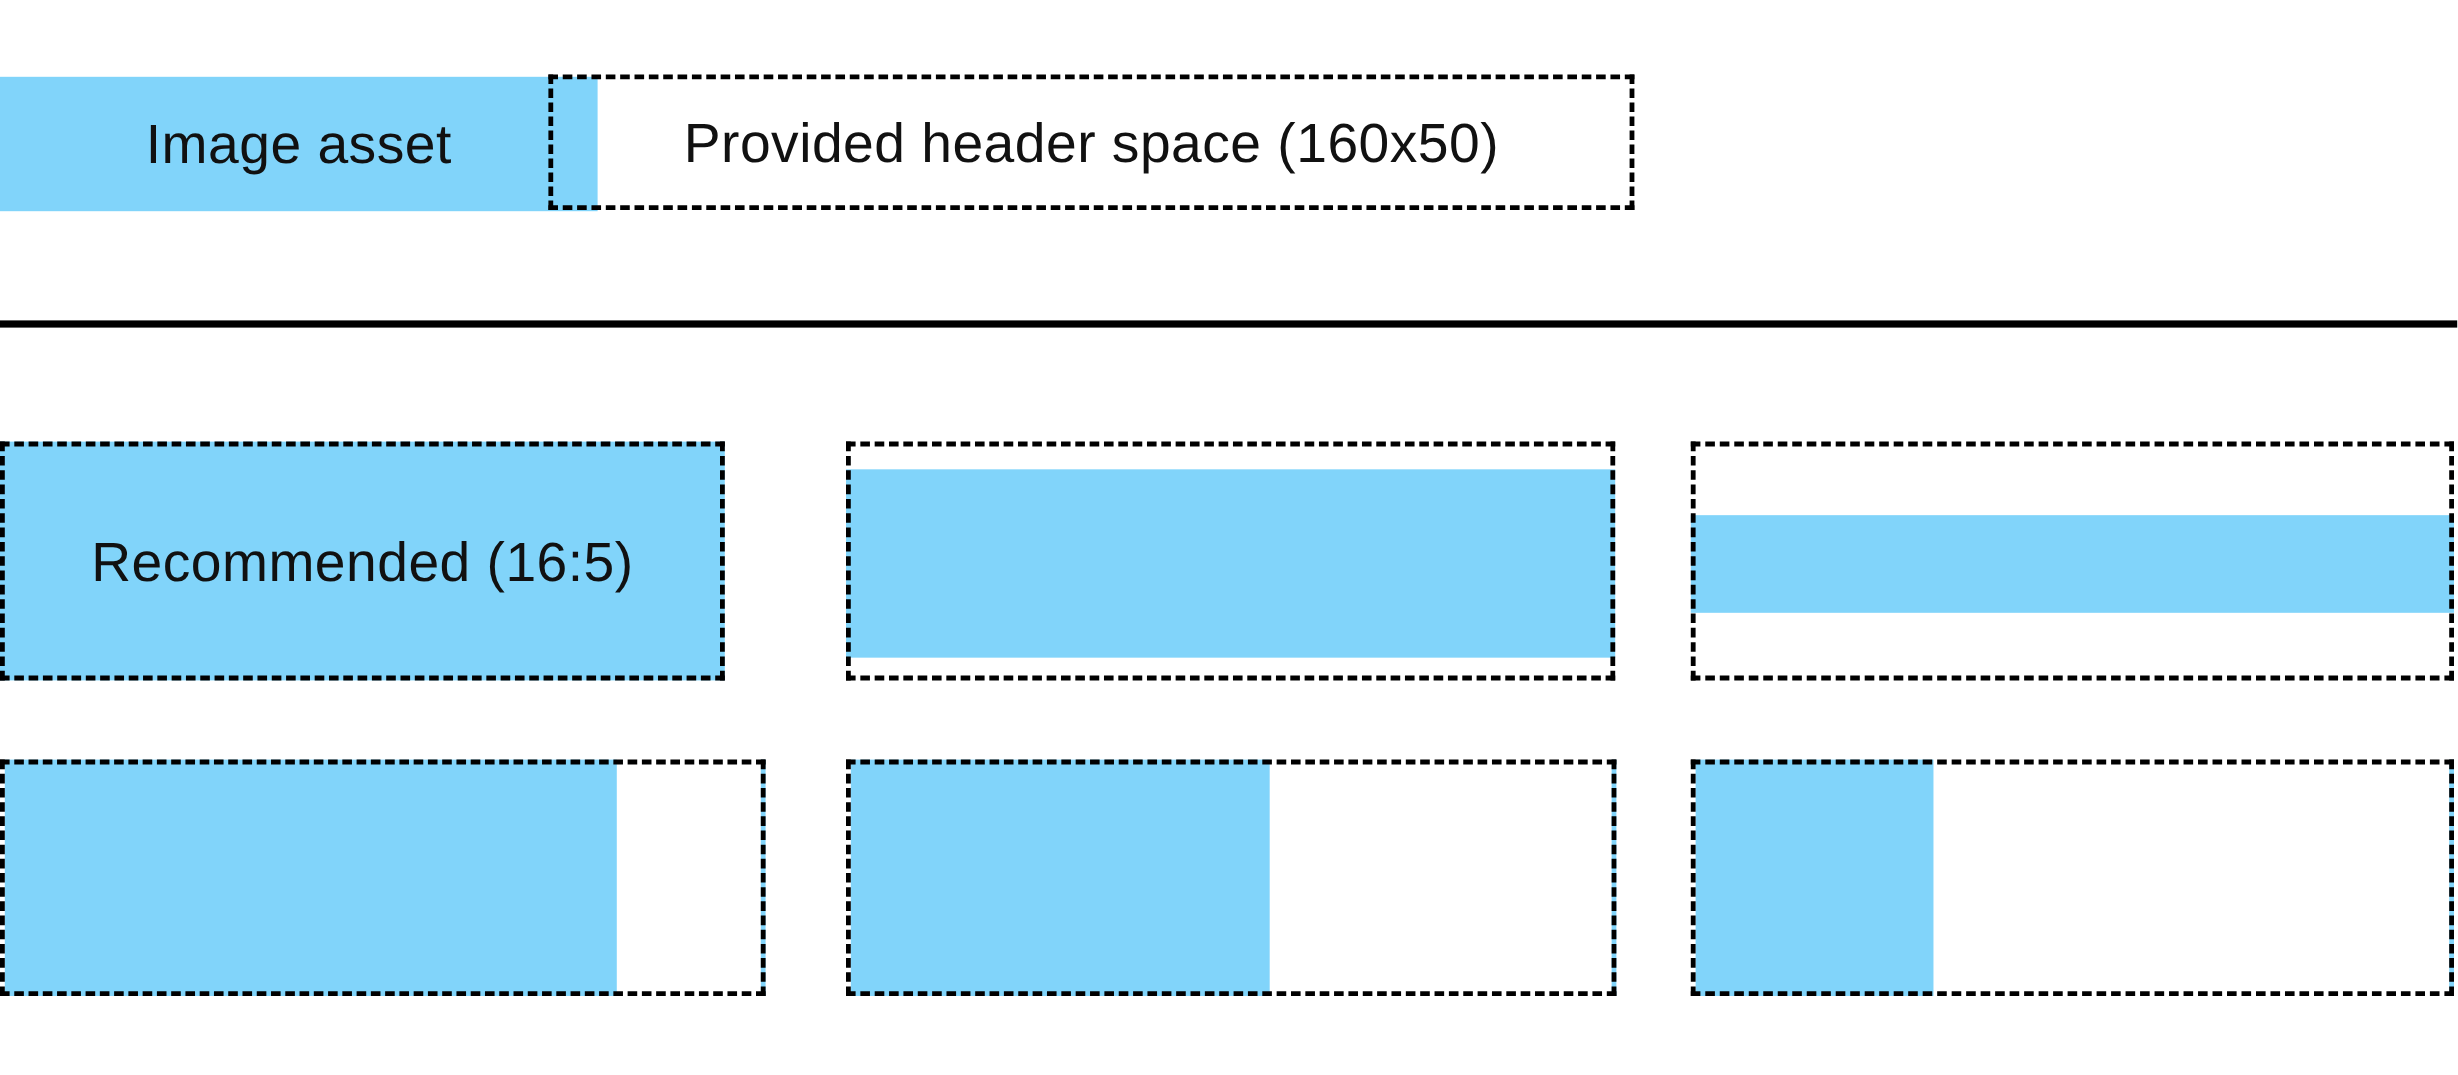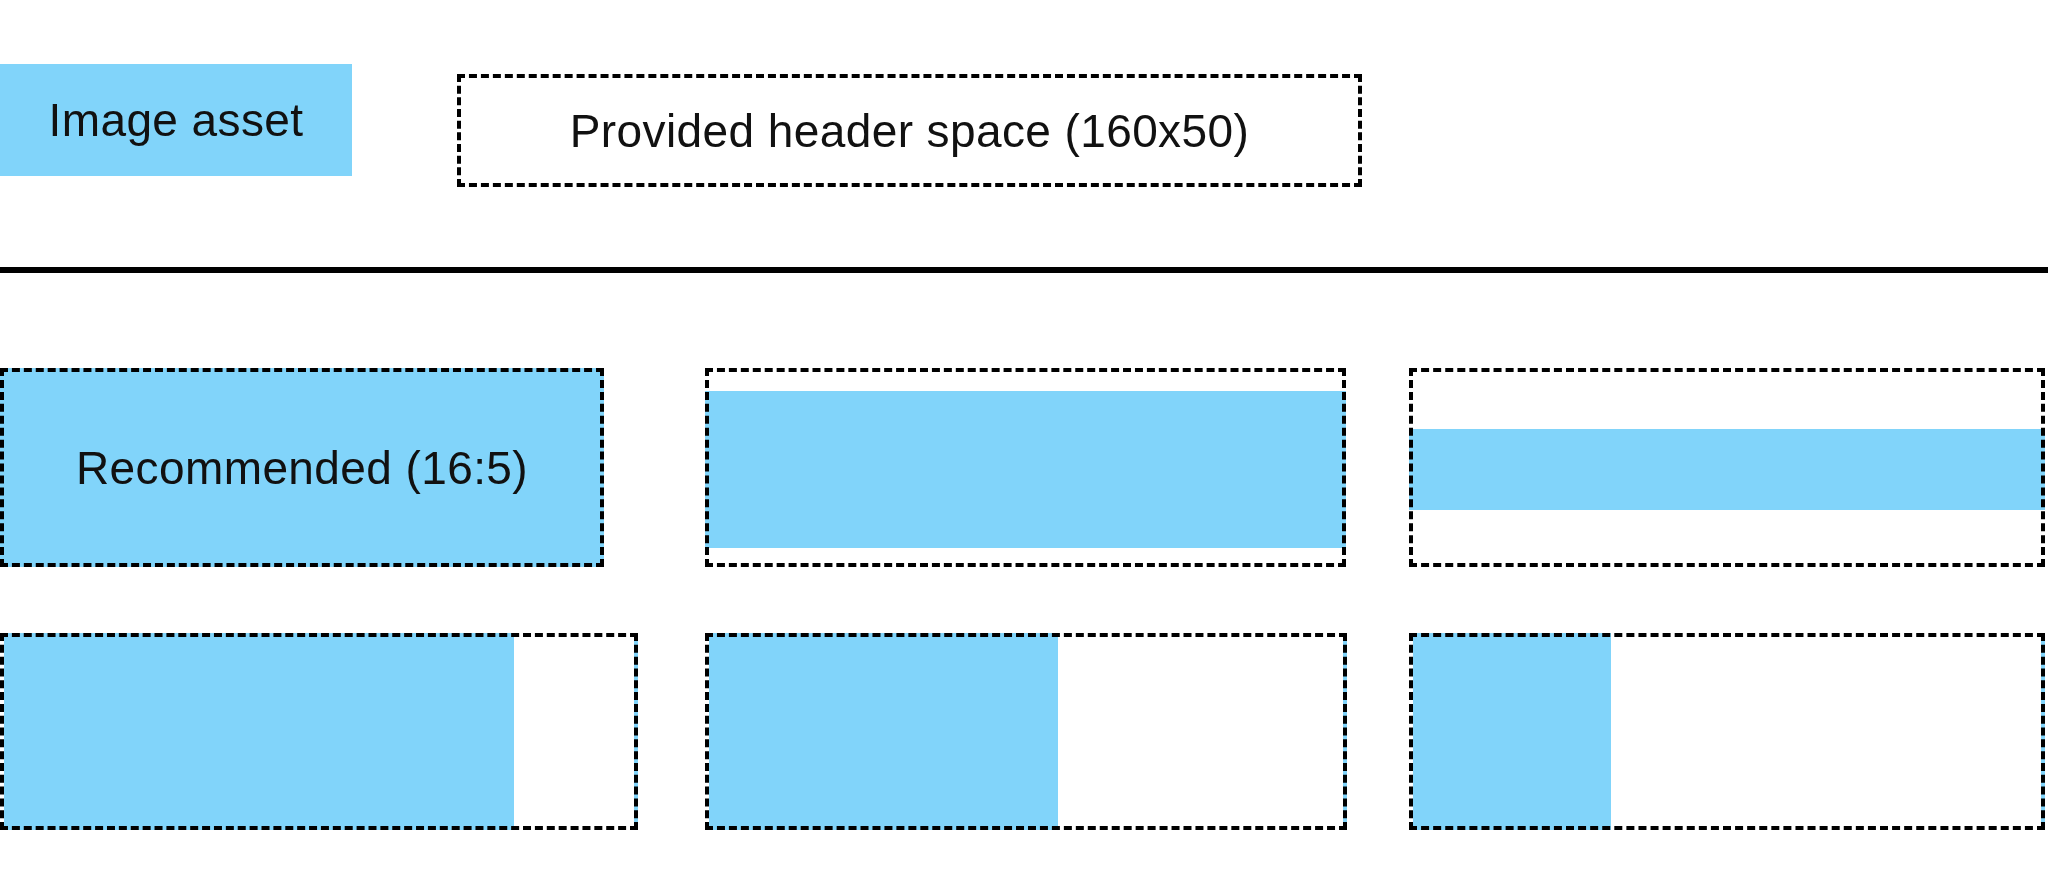--- a/index.html
+++ b/index.html
@@ -56,25 +56,25 @@
   }
   .divider {
     background: #000000;
   }
 </style>
 </head>
 <body>
 
 <div class="canvas" style="--blue: #81D4FA;">
 
-  <div class="abs label fill-full" style="left:0; top:64px; width:352px; height:112px;">
+  <div class="abs label fill-full" style="left:0; top:64px; width:498px; height:112px;">
     <span>Image asset</span>
   </div>
 
-  <div class="abs dashed label" style="left:457px; top:74px; width:905px; height:113px;">
+  <div class="abs dashed label" style="left:457px; top:62px; width:905px; height:113px;">
     <span>Provided header space (160x50)</span>
   </div>
 
   <div class="abs divider" style="left: 0px; top: 267px; width: 2048px; height: 6px; background-color: rgb(0, 0, 0);"></div>
 
   <div class="abs dashed label fill-full" style="left:0; top:368px; width:604px; height:199px;">
     <span>Recommended (16:5)</span>
   </div>
 
   <div class="abs dashed fill-v" style="left: 705px; top: 368px; width: 641px; height: 199px; --s: 10%; --e: 92%;"></div>

